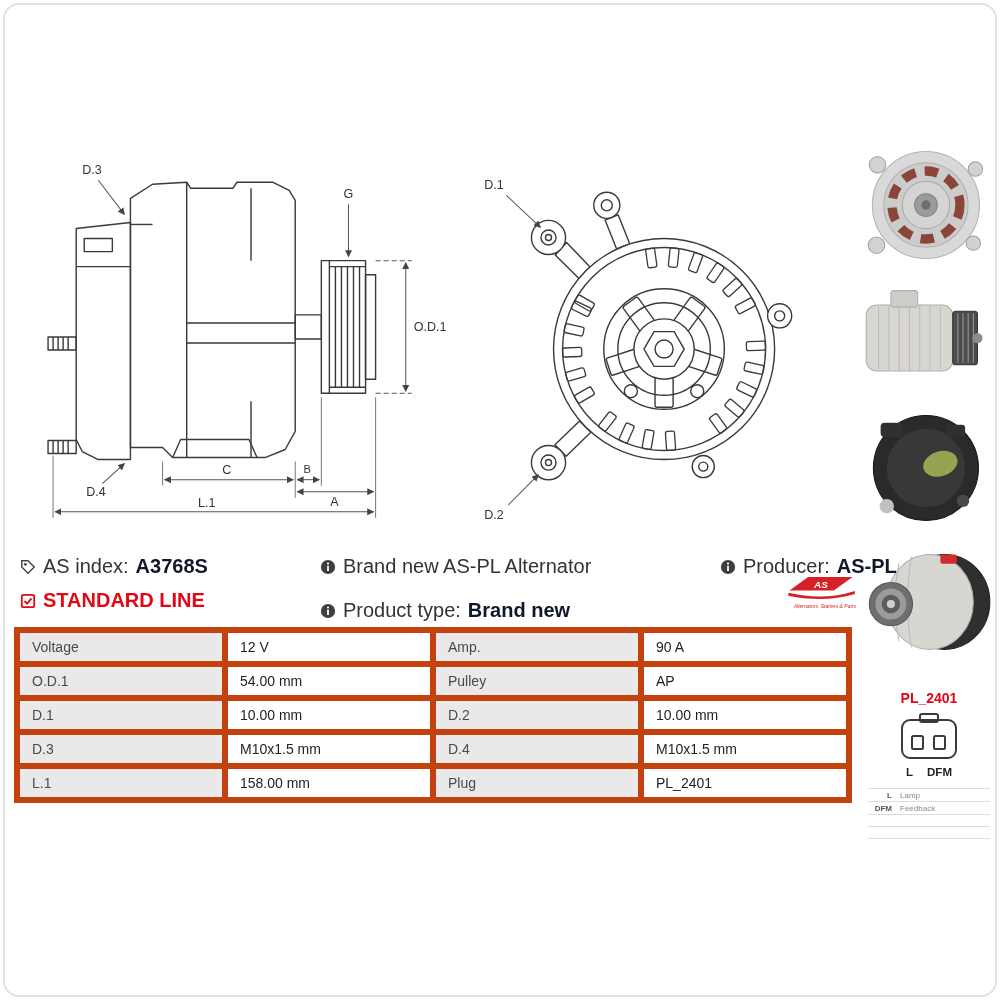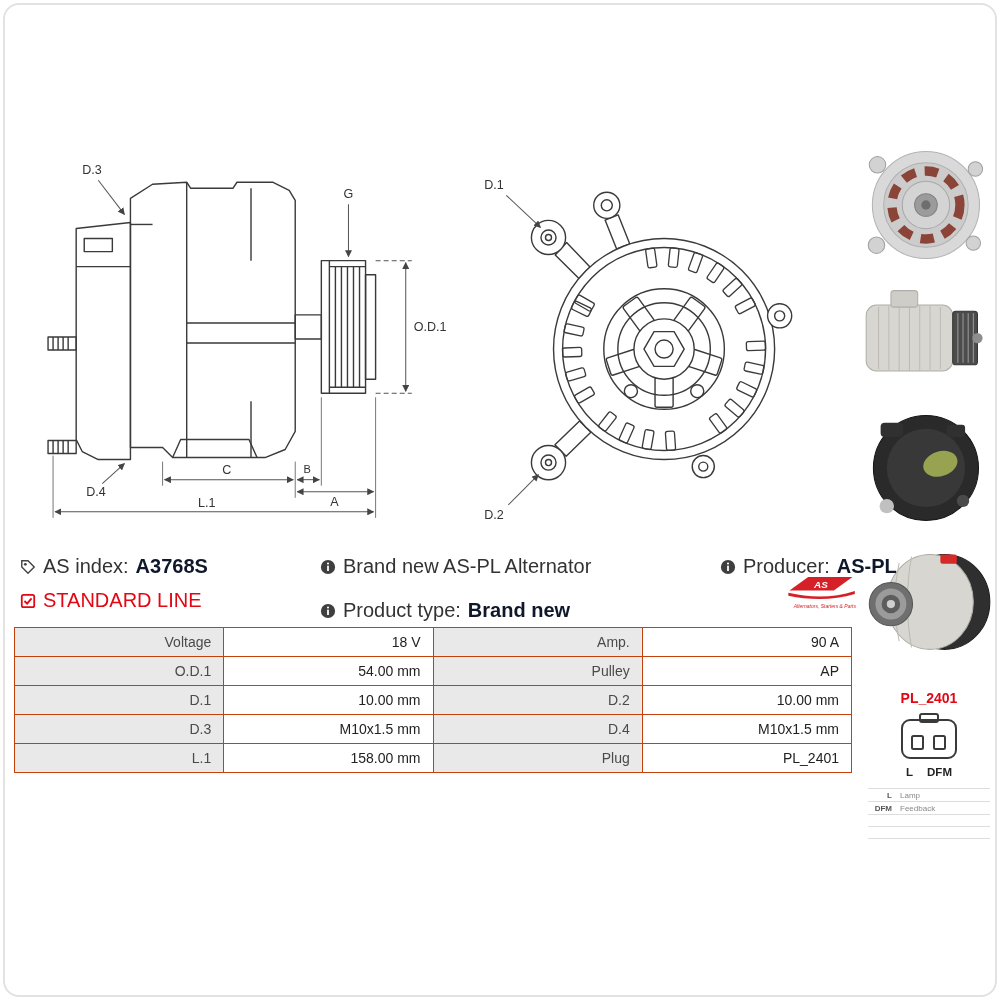--- a/index.html
+++ b/index.html
@@ -14,32 +14,32 @@
   .side{left:38px;top:138px;width:422px;height:402px}
   .front{left:478px;top:143px;width:342px;height:402px}
 
   
   .photo{position:absolute;left:860px;width:136px;height:126px}
   .p1{top:142px}.p2{top:274px}.p3{top:406px}.p4{top:540px}
 
   
   .info-item{position:absolute;display:flex;align-items:center;gap:7px;font-size:20px;white-space:nowrap}
   .info-item b{color:#0f172a}
-  .red-bold{color:#e30613;font-weight:normal}
+  .red-bold{color:#e30613;font-weight:bold}
   .i-as-index{left:20px;top:555px}
   .i-standard{left:20px;top:589px}
   .i-brandnew{left:320px;top:555px}
   .i-ptype{left:320px;top:599px}
   .i-producer{left:720px;top:555px}
   .logo{position:absolute;left:782px;top:575px;width:74px;text-align:right}
   .logo .tagline{font-size:5px;color:#d62027;font-style:italic;white-space:nowrap;margin-top:-1px}
 
   
   .specs{position:absolute;left:14px;top:627px;width:838px;border-collapse:collapse;table-layout:fixed;font-size:14px}
-  .specs td{border:1px solid #c2410c;padding:5px 12px;text-align:right;height:18px;white-space:nowrap;overflow:hidden}
+  .specs td{border:6px solid #c2410c;padding:5px 12px;height:18px;white-space:nowrap;overflow:hidden}
   .specs td.lbl{background:#e9e9e9;color:#4a4a4a}
   .specs td.val{background:#fff;color:#222}
 
   
   .plug-panel{position:absolute;left:862px;top:690px;width:134px;display:flex;flex-direction:column;align-items:center}
   .plug-code{color:#e30613;font-weight:bold;font-size:14px}
   .pins{display:flex;gap:14px;font-size:11.5px;font-weight:bold;color:#222;margin-top:2px}
   .legend{width:122px;margin-top:10px;font-size:8px;color:#888;border-bottom:1px solid #ddd}
   .legend .row{display:flex;align-items:center;border-top:1px solid #ddd;padding:1.5px 0;min-height:8px}
   .legend .k{width:24px;text-align:right;margin-right:8px;color:#555;font-weight:bold}
@@ -332,21 +332,21 @@
 <table class="specs">
   <colgroup>
       <col style="width:25%">
       <col style="width:25%">
       <col style="width:25%">
       <col style="width:25%">
     </colgroup>
   <tbody>
     <tr>
       <td class="lbl">Voltage</td>
-      <td class="val">18 V</td>
+      <td class="val">12 V</td>
       <td class="lbl">Amp.</td>
       <td class="val">90 A</td>
     </tr>
     <tr>
       <td class="lbl">O.D.1</td>
       <td class="val">54.00 mm</td>
       <td class="lbl">Pulley</td>
       <td class="val">AP</td>
     </tr>
     <tr>

